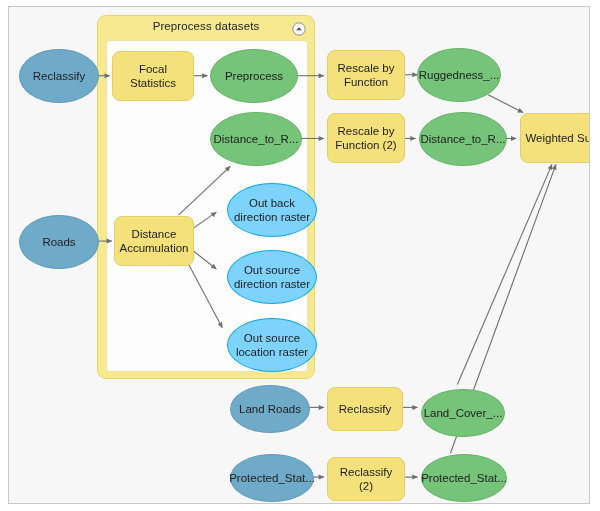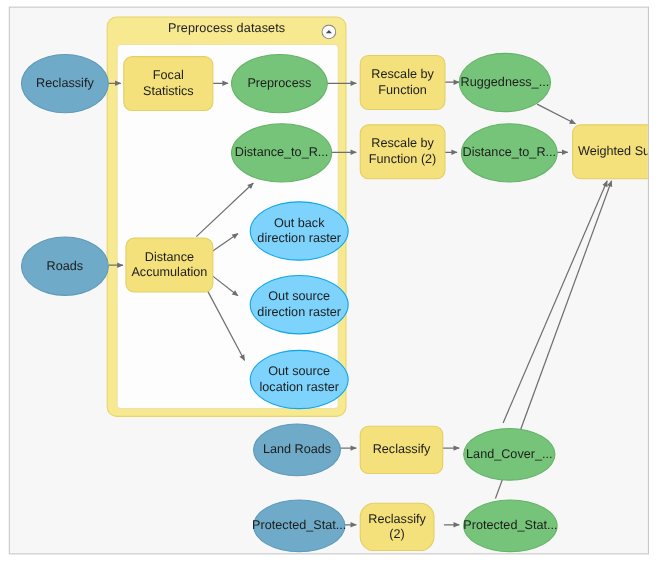--- a/index.html
+++ b/index.html
@@ -168,18 +168,18 @@
 Function</div>
         <div class="node data-out" style="left: 408px; top: 41px; width: 84px; height: 54px;">Ruggedness_...</div>
         <div class="node tool" style="left: 318px; top: 106px; width: 78px; height: 50px;">Rescale by
 Function (2)</div>
         <div class="node data-out" style="left: 410px; top: 105px; width: 88px; height: 54px;">Distance_to_R...</div>
         <div class="node tool" style="left: 511px; top: 106px; width: 86px; height: 50px;">Weighted Sum</div>
         <div class="node data-in" style="left: 221px; top: 378px; width: 80px; height: 48px;">Land Roads</div>
         <div class="node tool" style="left: 318px; top: 380px; width: 76px; height: 44px;">Reclassify</div>
         <div class="node data-out" style="left: 412px; top: 382px; width: 84px; height: 48px;">Land_Cover_...</div>
         <div class="node data-in" style="left: 221px; top: 447px; width: 84px; height: 48px;">Protected_Stat...</div>
-        <div class="node tool" style="left: 318px; top: 450px; width: 68px; height: 44px; border-radius: 13px;">Reclassify (2)</div>
+        <div class="node tool" style="left: 318px; top: 450px; width: 78px; height: 44px;">Reclassify (2)</div>
         <div class="node data-out" style="left: 412px; top: 447px; width: 86px; height: 48px;">Protected_Stat...</div>
       </div>
 
   </div>
 </div>
 
 </body></html>

